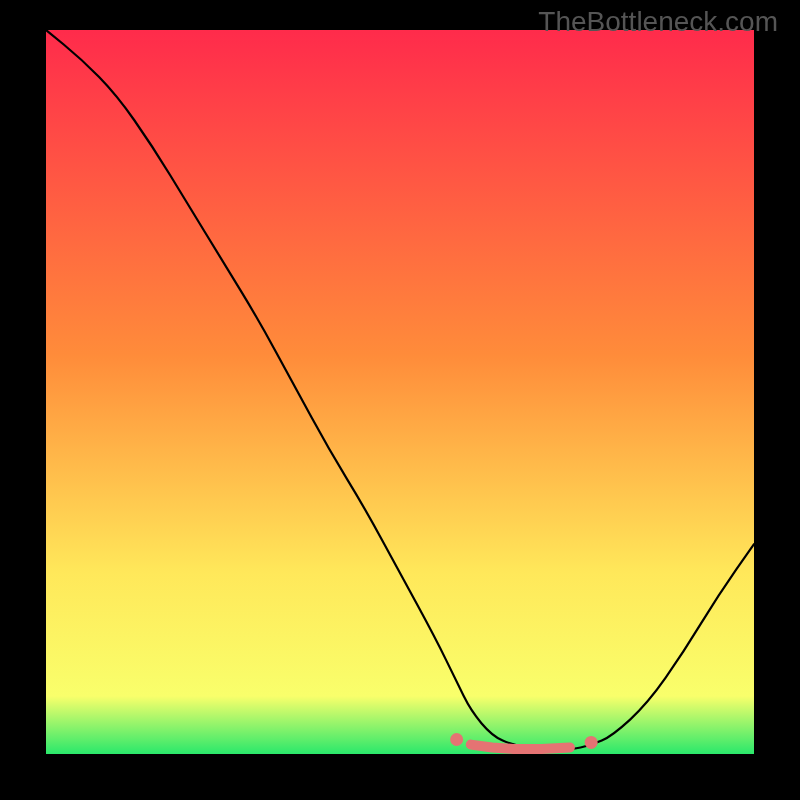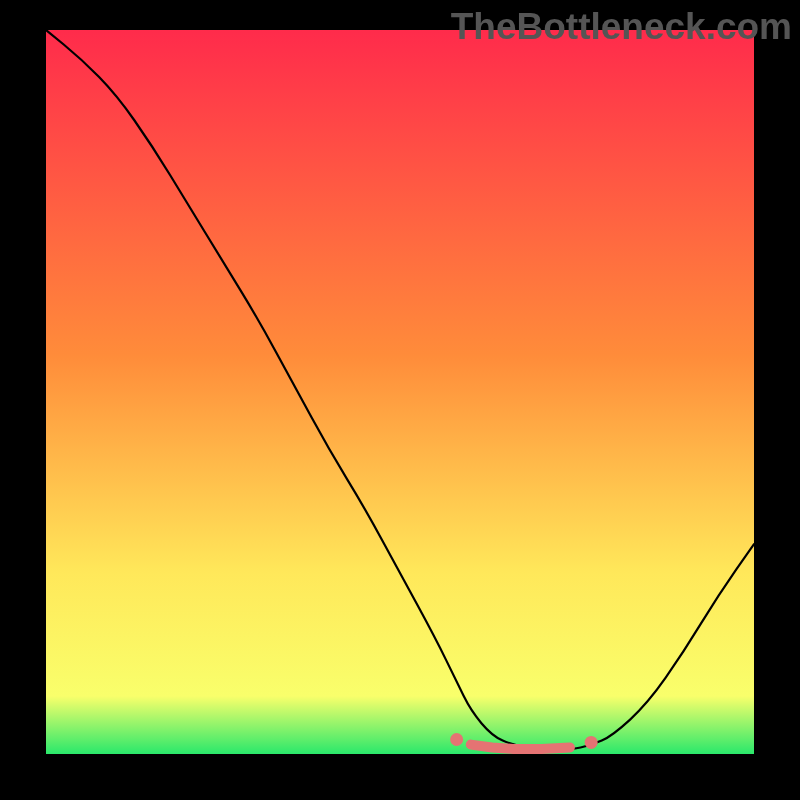--- a/index.html
+++ b/index.html
@@ -1,17 +1,17 @@
 <!DOCTYPE html>
 <html><head>
 <meta charset="utf-8">
 <style>
   * { margin: 0; padding: 0; box-sizing: border-box; }
   body { width: 800px; height: 800px; background: #000; font-family: Arial, sans-serif; position: relative; }
-  .watermark { position: absolute; top: 6px; right: 8px; color: #555; font-size: 37px; font-weight: 700; z-index: 10; }
+  .watermark { position: absolute; top: 6px; right: 22px; color: #555; font-size: 28px; font-weight: 400; z-index: 10; }
   .plot-area { position: absolute; left: 46px; top: 30px; width: 708px; height: 724px; background: #000; }
   .plot-canvas { width: 100%; height: 100%; display: block; }
   .line-path { fill: none; stroke: #000; stroke-width: 2.2; stroke-linecap: round; stroke-linejoin: round; }
   .highlight-stroke { fill: none; stroke: #e57373; stroke-width: 10; stroke-linecap: round; }
   .highlight-dot { fill: #e57373; }
 </style>
 </head>
 <body>
 
 <div class="watermark">TheBottleneck.com</div>

